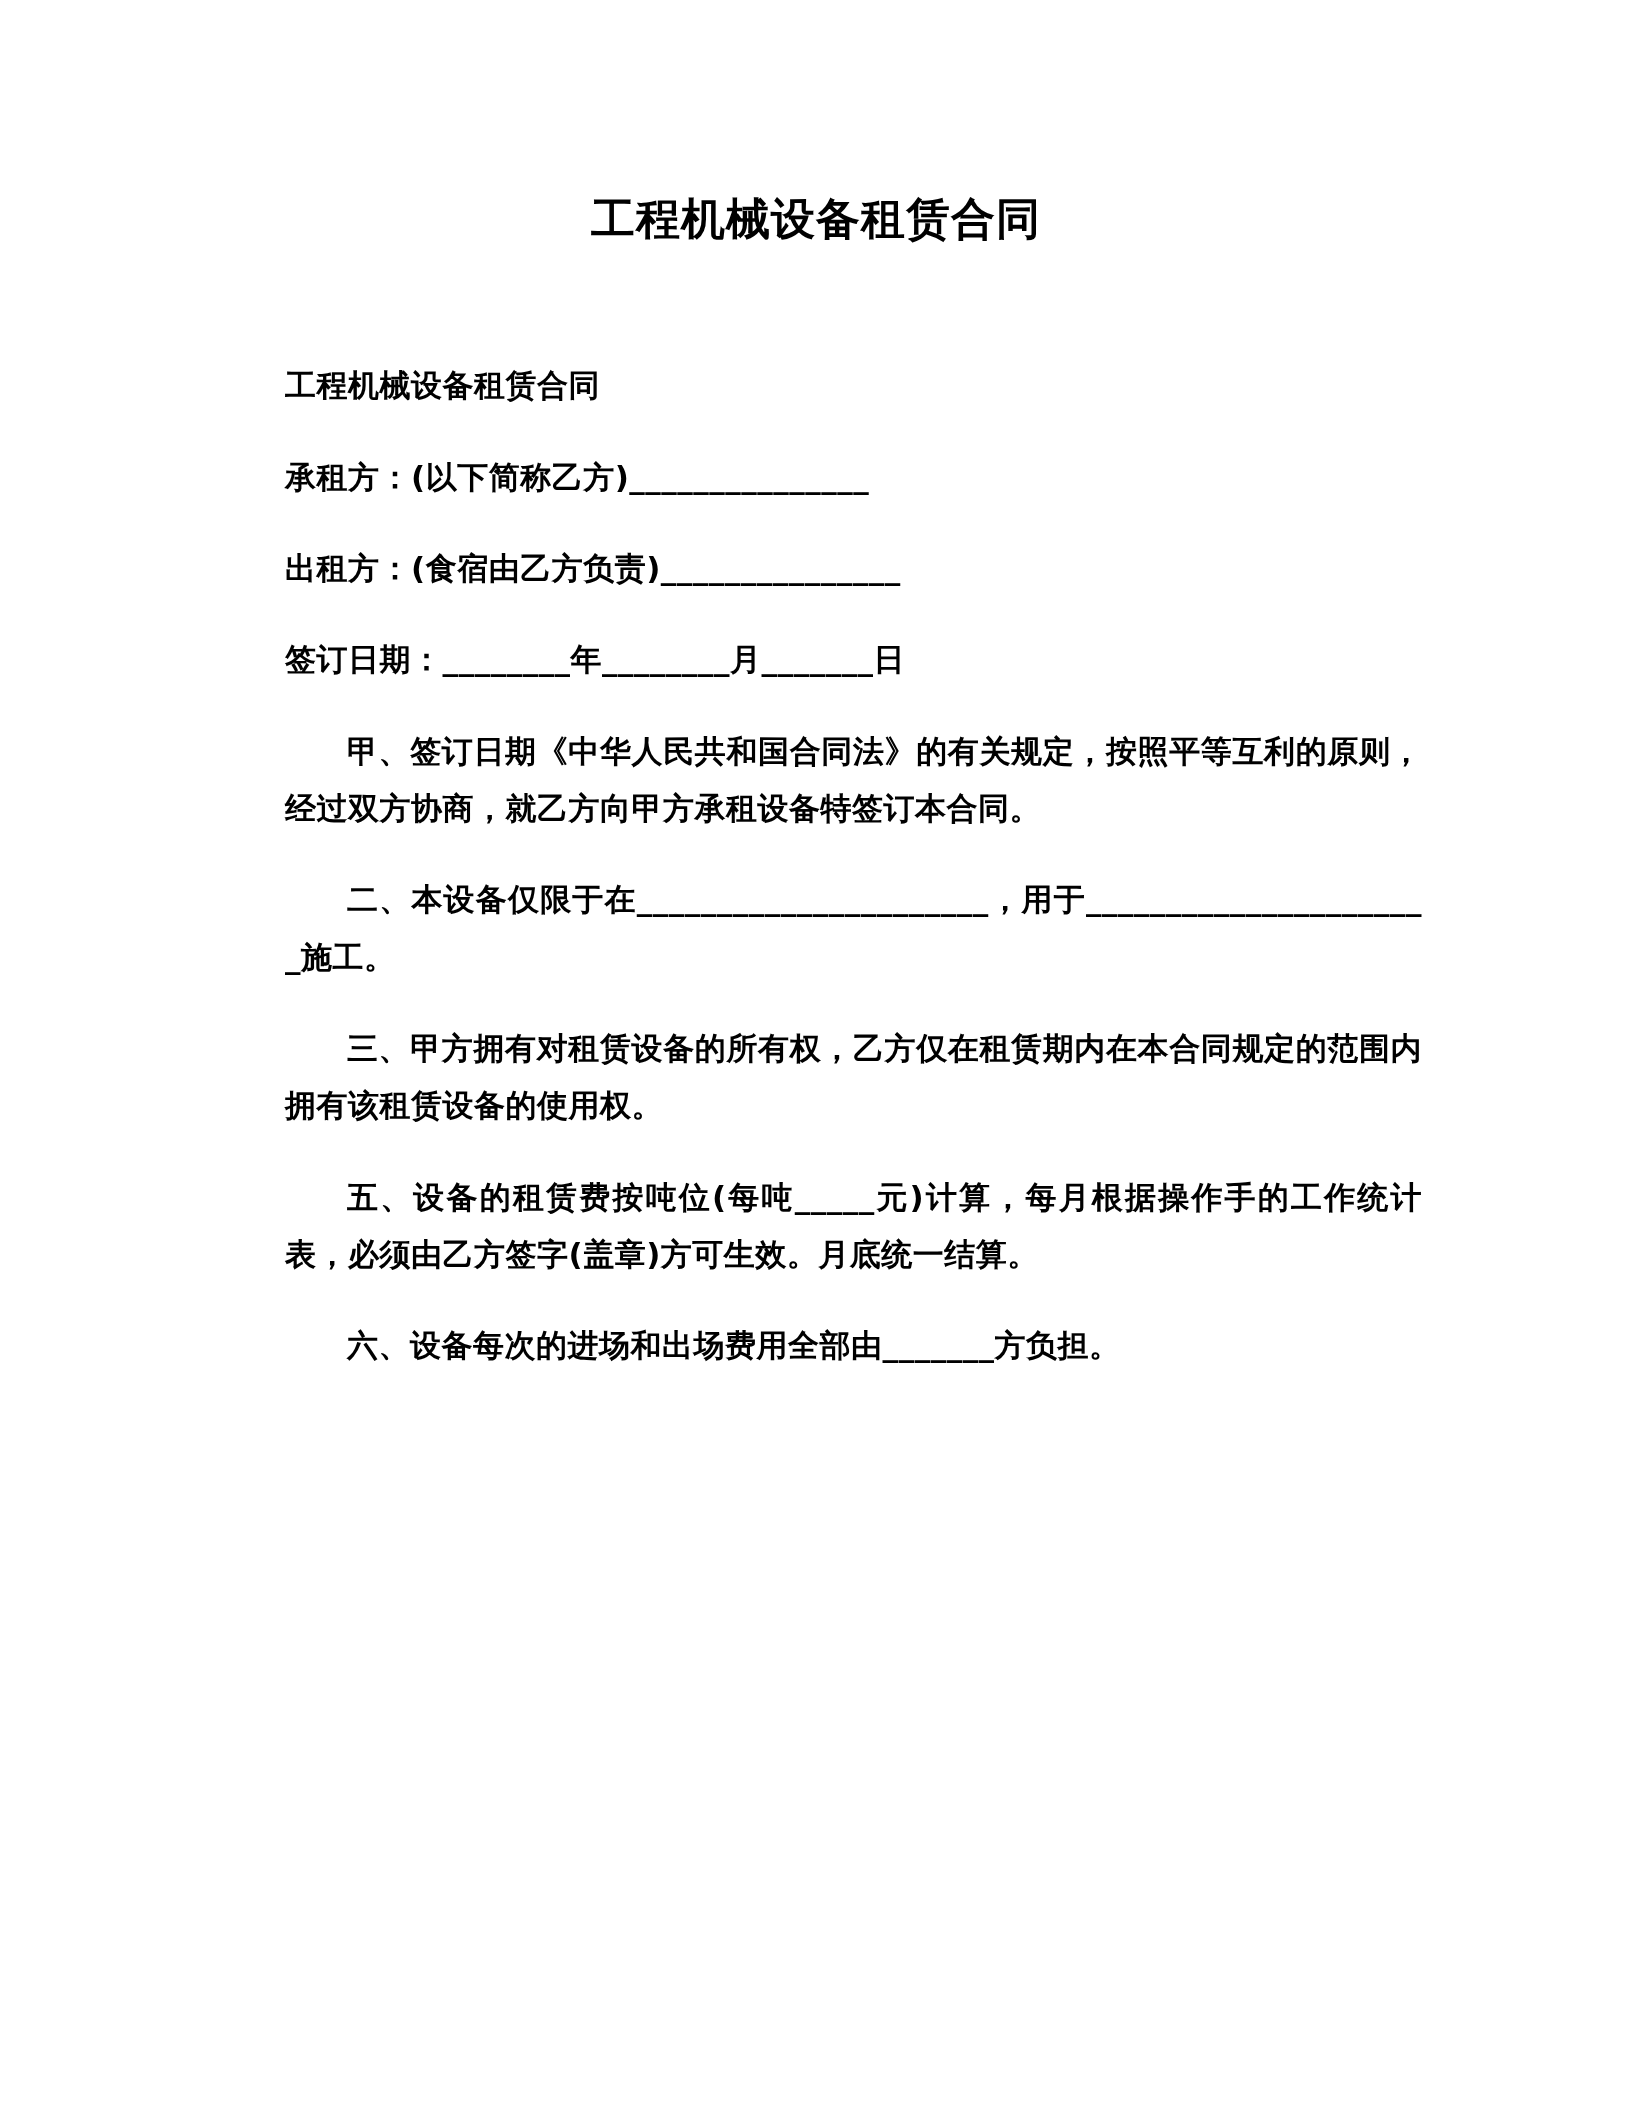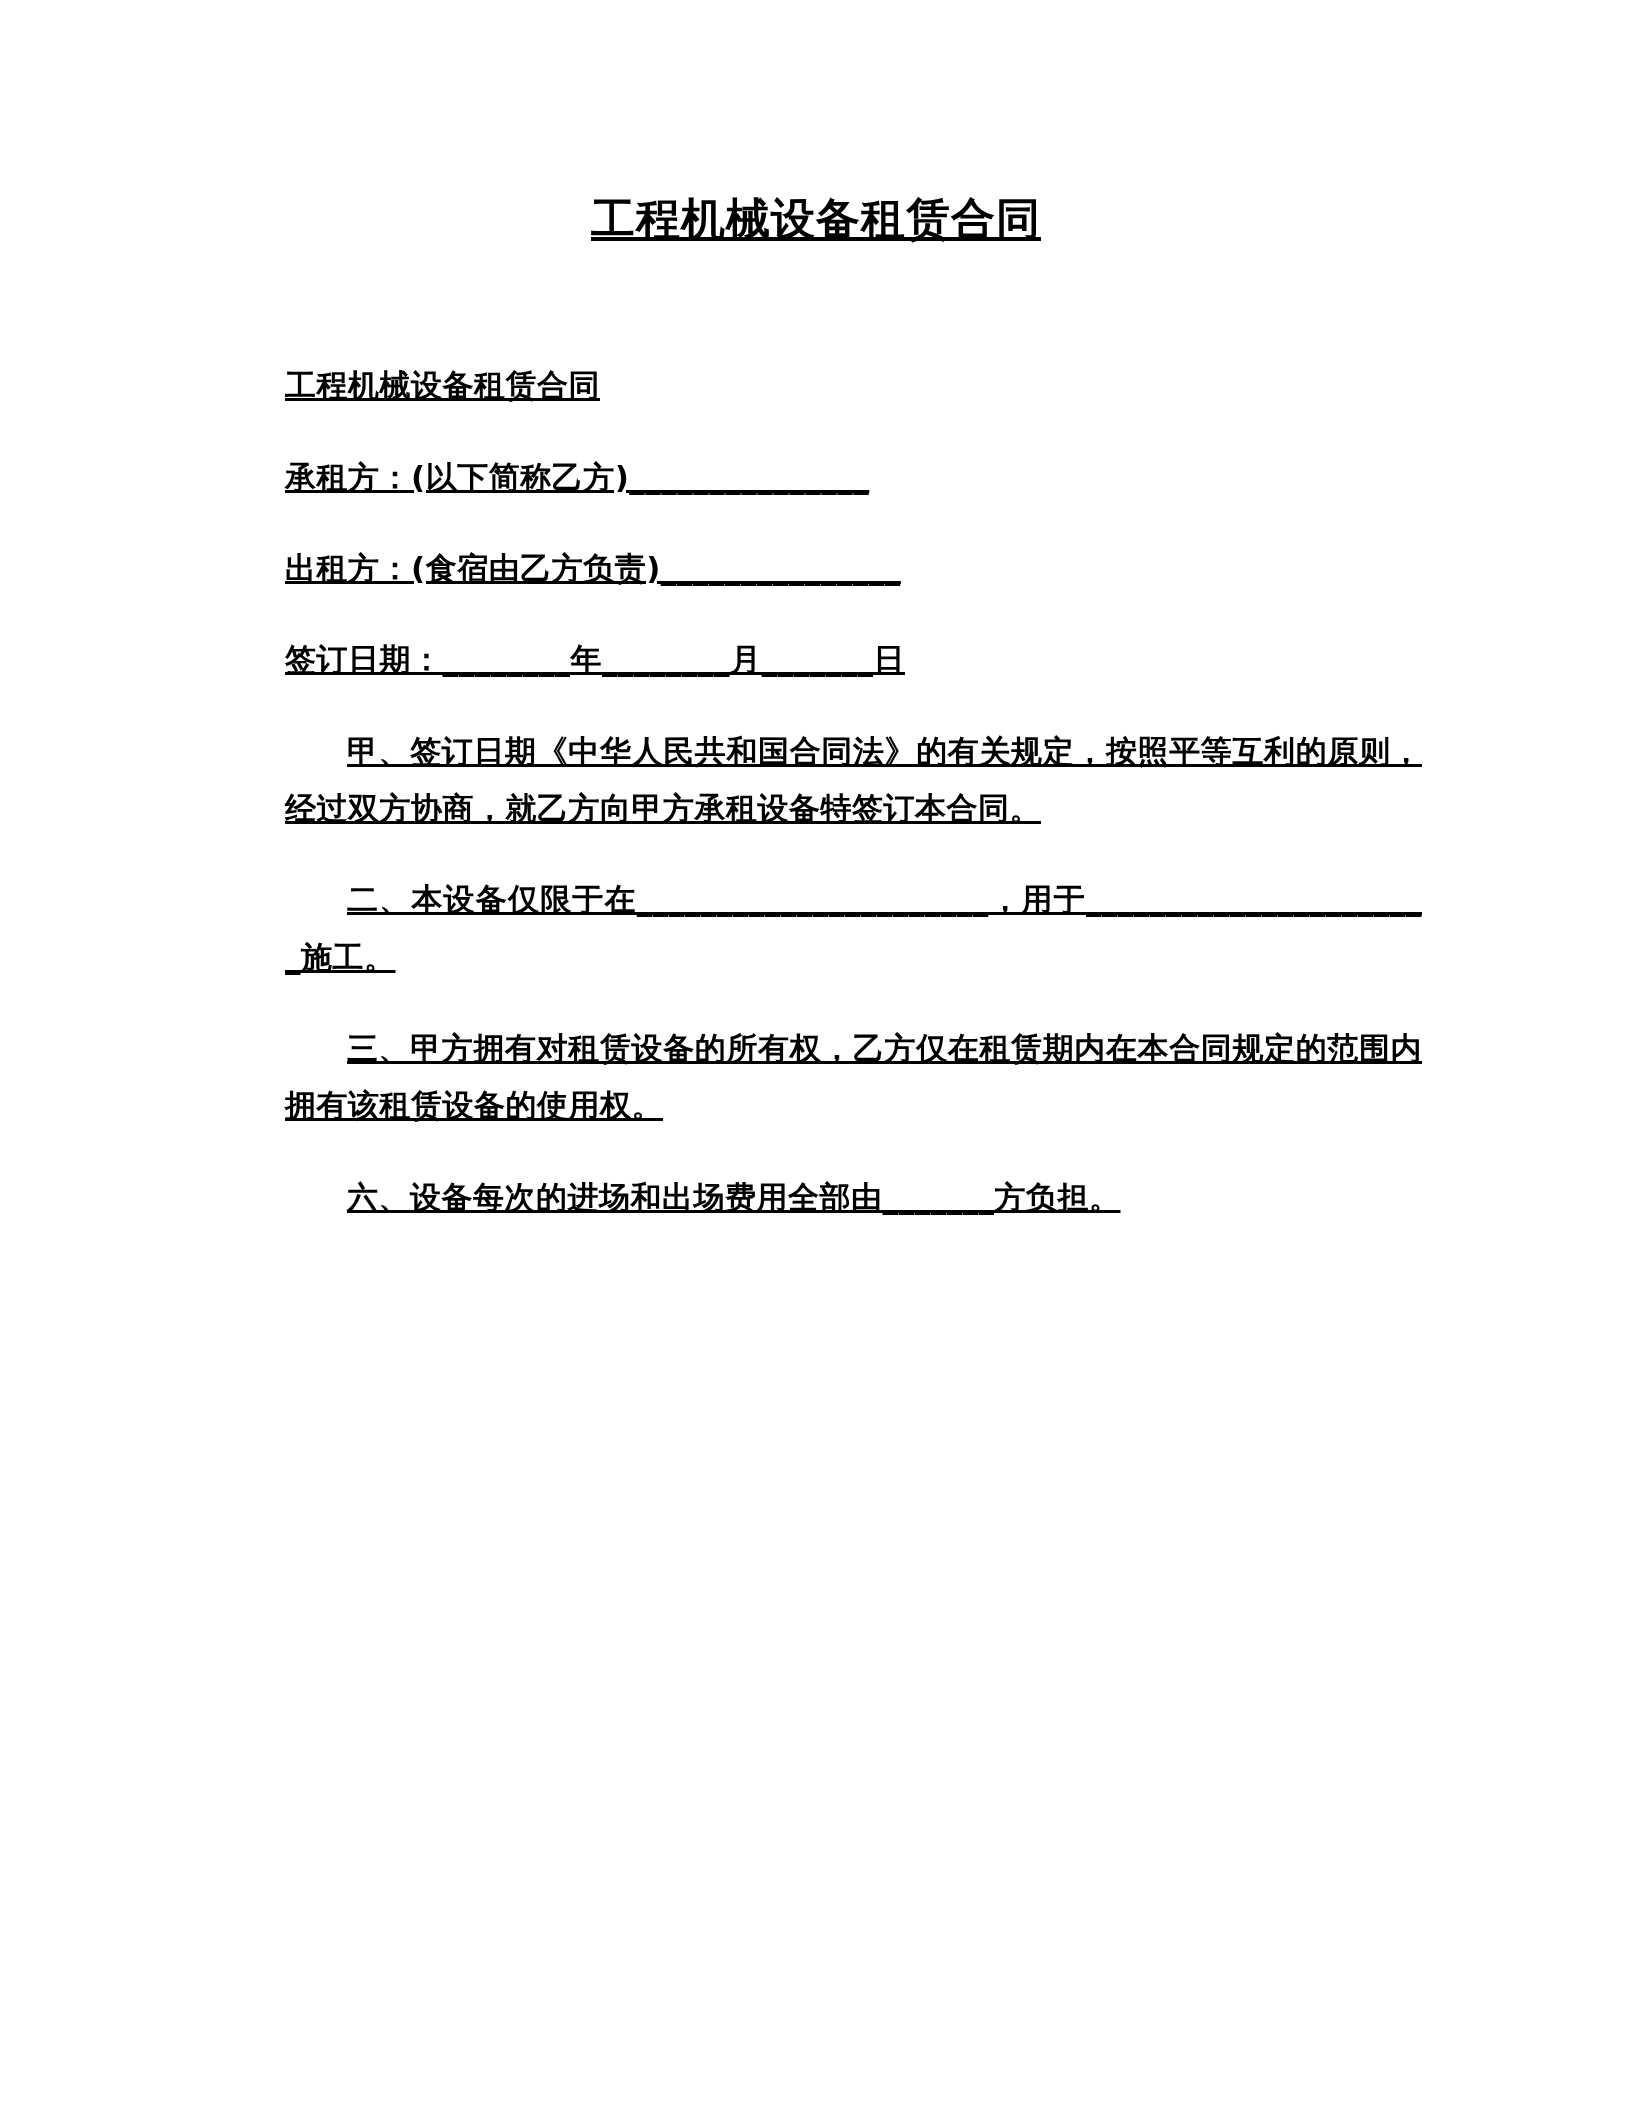--- a/index.html
+++ b/index.html
@@ -13,21 +13,20 @@
     font-family: "DejaVu Sans", "Liberation Sans", sans-serif;
     color: #000000;
     -webkit-font-smoothing: antialiased;
   }
   .page {
     width: 1632px;
     height: 2112px;
     box-sizing: border-box;
     padding: 190px 200px 0 200px;
     position: relative;
-    text-decoration: underline;
   }
   .doc-title {
     text-align: center;
     font-size: 44px;
     font-weight: bold;
     letter-spacing: 1px;
     line-height: 1.3;
     margin: 0 0 0 0;
   }
   .body-block {
@@ -56,16 +55,17 @@
   <h1 class="doc-title">工程机械设备租赁合同</h1>
 
   <div class="body-block">
     <p class="para">工程机械设备租赁合同</p>
     <p class="para">承租方：(以下简称乙方)_______________</p>
     <p class="para">出租方：(食宿由乙方负责)_______________</p>
     <p class="para">签订日期：________年________月_______日</p>
     <p class="para indent">甲、签订日期《中华人民共和国合同法》的有关规定，按照平等互利的原则，经过双方协商，就乙方向甲方承租设备特签订本合同。</p>
     <p class="para indent">二、本设备仅限于在______________________，用于______________________施工。</p>
     <p class="para indent">三、甲方拥有对租赁设备的所有权，乙方仅在租赁期内在本合同规定的范围内拥有该租赁设备的使用权。</p>
+    <p class="para indent">五、设备的租赁费按吨位(每吨_____元)计算，每月根据操作手的工作统计表，必须由乙方签字(盖章)方可生效。月底统一结算。</p>
     <p class="para indent">六、设备每次的进场和出场费用全部由_______方负担。</p>
   </div>
 
 </div>
 
 </body></html>

